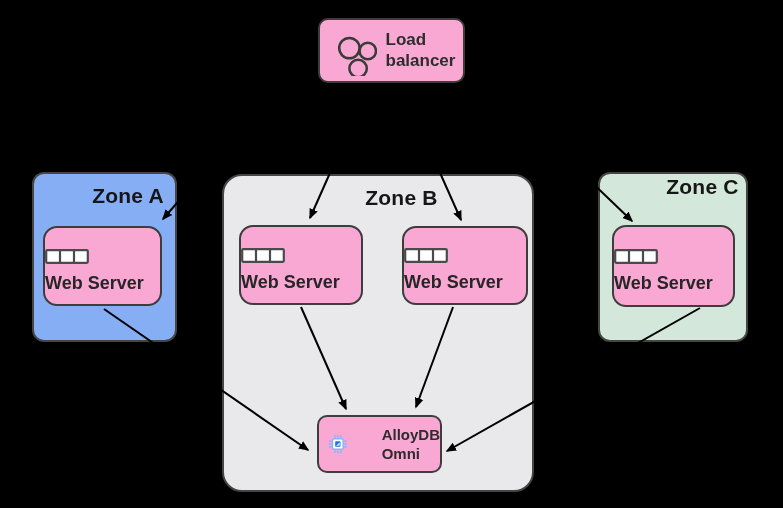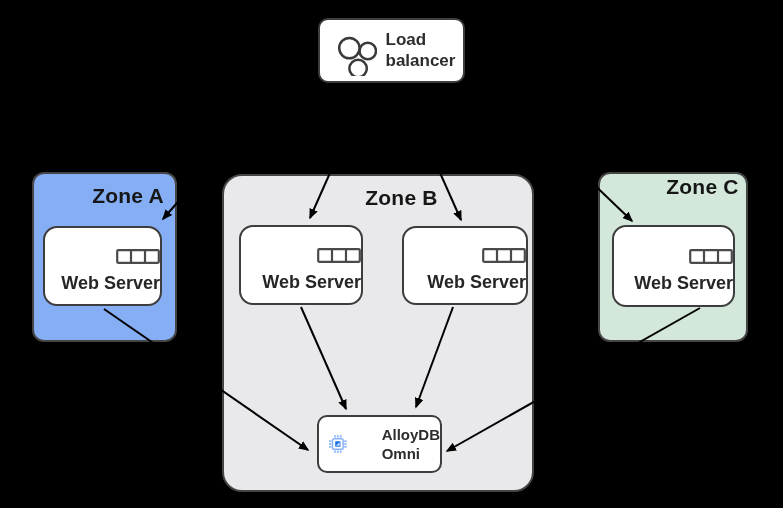--- a/index.html
+++ b/index.html
@@ -1,38 +1,38 @@
 <!DOCTYPE html>
 <html><head>
 <meta charset="utf-8">
 <style>
   html,body{margin:0;padding:0;background:#000;}
   .stage{
     position:relative;width:783px;height:508px;background:#000;overflow:hidden;
     font-family:"Liberation Sans",sans-serif;-webkit-font-smoothing:antialiased;
   }
-  .node{position:absolute;box-sizing:border-box;background:#ffffff;border:2px solid #3d3d3d;}
+  .node{position:absolute;box-sizing:border-box;background:#f9a8d4;border:2px solid #3d3d3d;}
   .zone{position:absolute;box-sizing:border-box;border:2.5px solid #454545;}
   .zone-label{
     position:absolute;left:0;right:0;text-align:center;
     font-size:21px;font-weight:bold;color:#161616;letter-spacing:.2px;margin-left:47px;
   }
   
   .lb{left:318px;top:18px;width:147px;height:65px;border-radius:10px;
       display:flex;align-items:center;gap:9px;padding-left:10px;}
   .lb-text{font-size:17px;font-weight:bold;color:#2d2d2d;line-height:1.22;width:80px;}
   
   .zone-a{left:32px;top:172px;width:145px;height:170px;border-radius:12px;}
   .zone-b{left:222px;top:174px;width:312px;height:318px;border-radius:20px;}
   .zone-c{left:598px;top:172px;width:150px;height:170px;border-radius:12px;}
   .zone-a .zone-label{top:10px;}
   .zone-b .zone-label{top:10px;}
   .zone-c .zone-label{top:1px;padding-left:12px;}
   
-  .ws{border-radius:14px;display:flex;flex-direction:column;align-items:flex-end;
+  .ws{border-radius:14px;display:flex;flex-direction:column;align-items:flex-start;
       justify-content:center;padding-top:10px;gap:9px;}
   .ws-label{font-size:18px;font-weight:bold;color:#262626;}
   .ws-a{left:43px;top:226px;width:119px;height:80px;}
   .ws-b1{left:239px;top:225px;width:124px;height:80px;}
   .ws-b2{left:402px;top:226px;width:126px;height:79px;}
   .ws-c{left:612px;top:225px;width:123px;height:82px;}
   
   .db{left:317px;top:415px;width:125px;height:58px;border-radius:10px;
       display:flex;align-items:center;gap:8px;padding-left:9px;}
   .db-text{font-size:15px;font-weight:bold;color:#2d2d2d;line-height:1.3;width:66px;margin-left:26px;}

